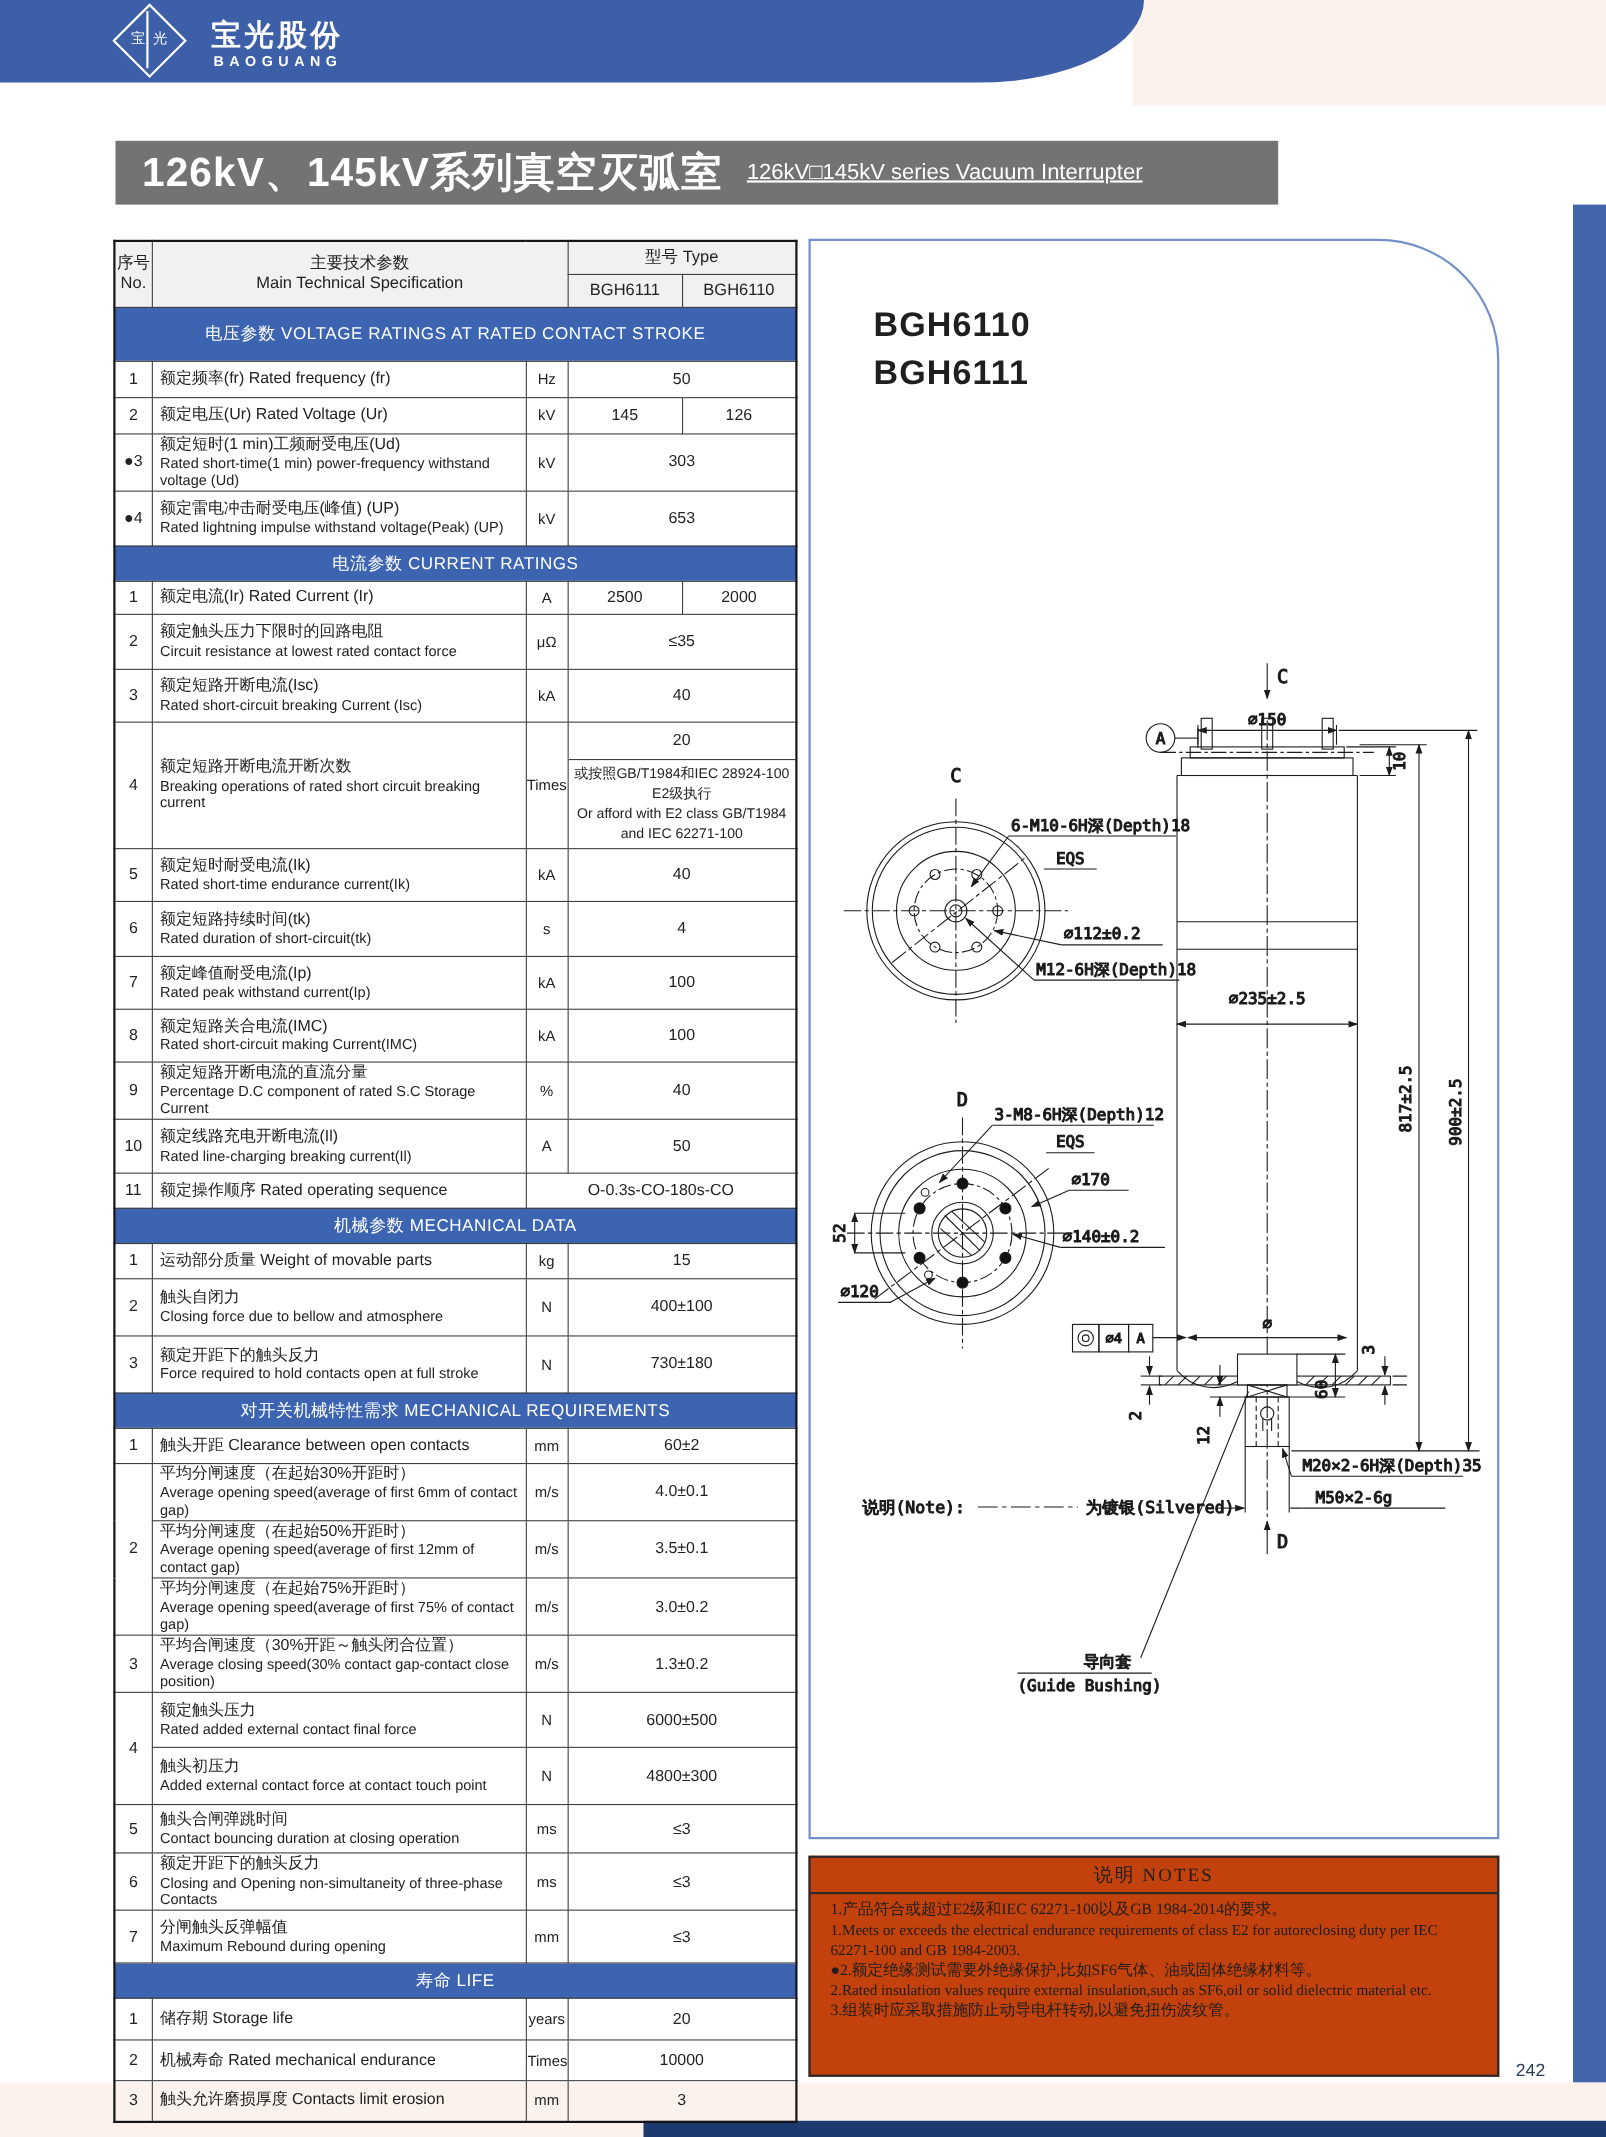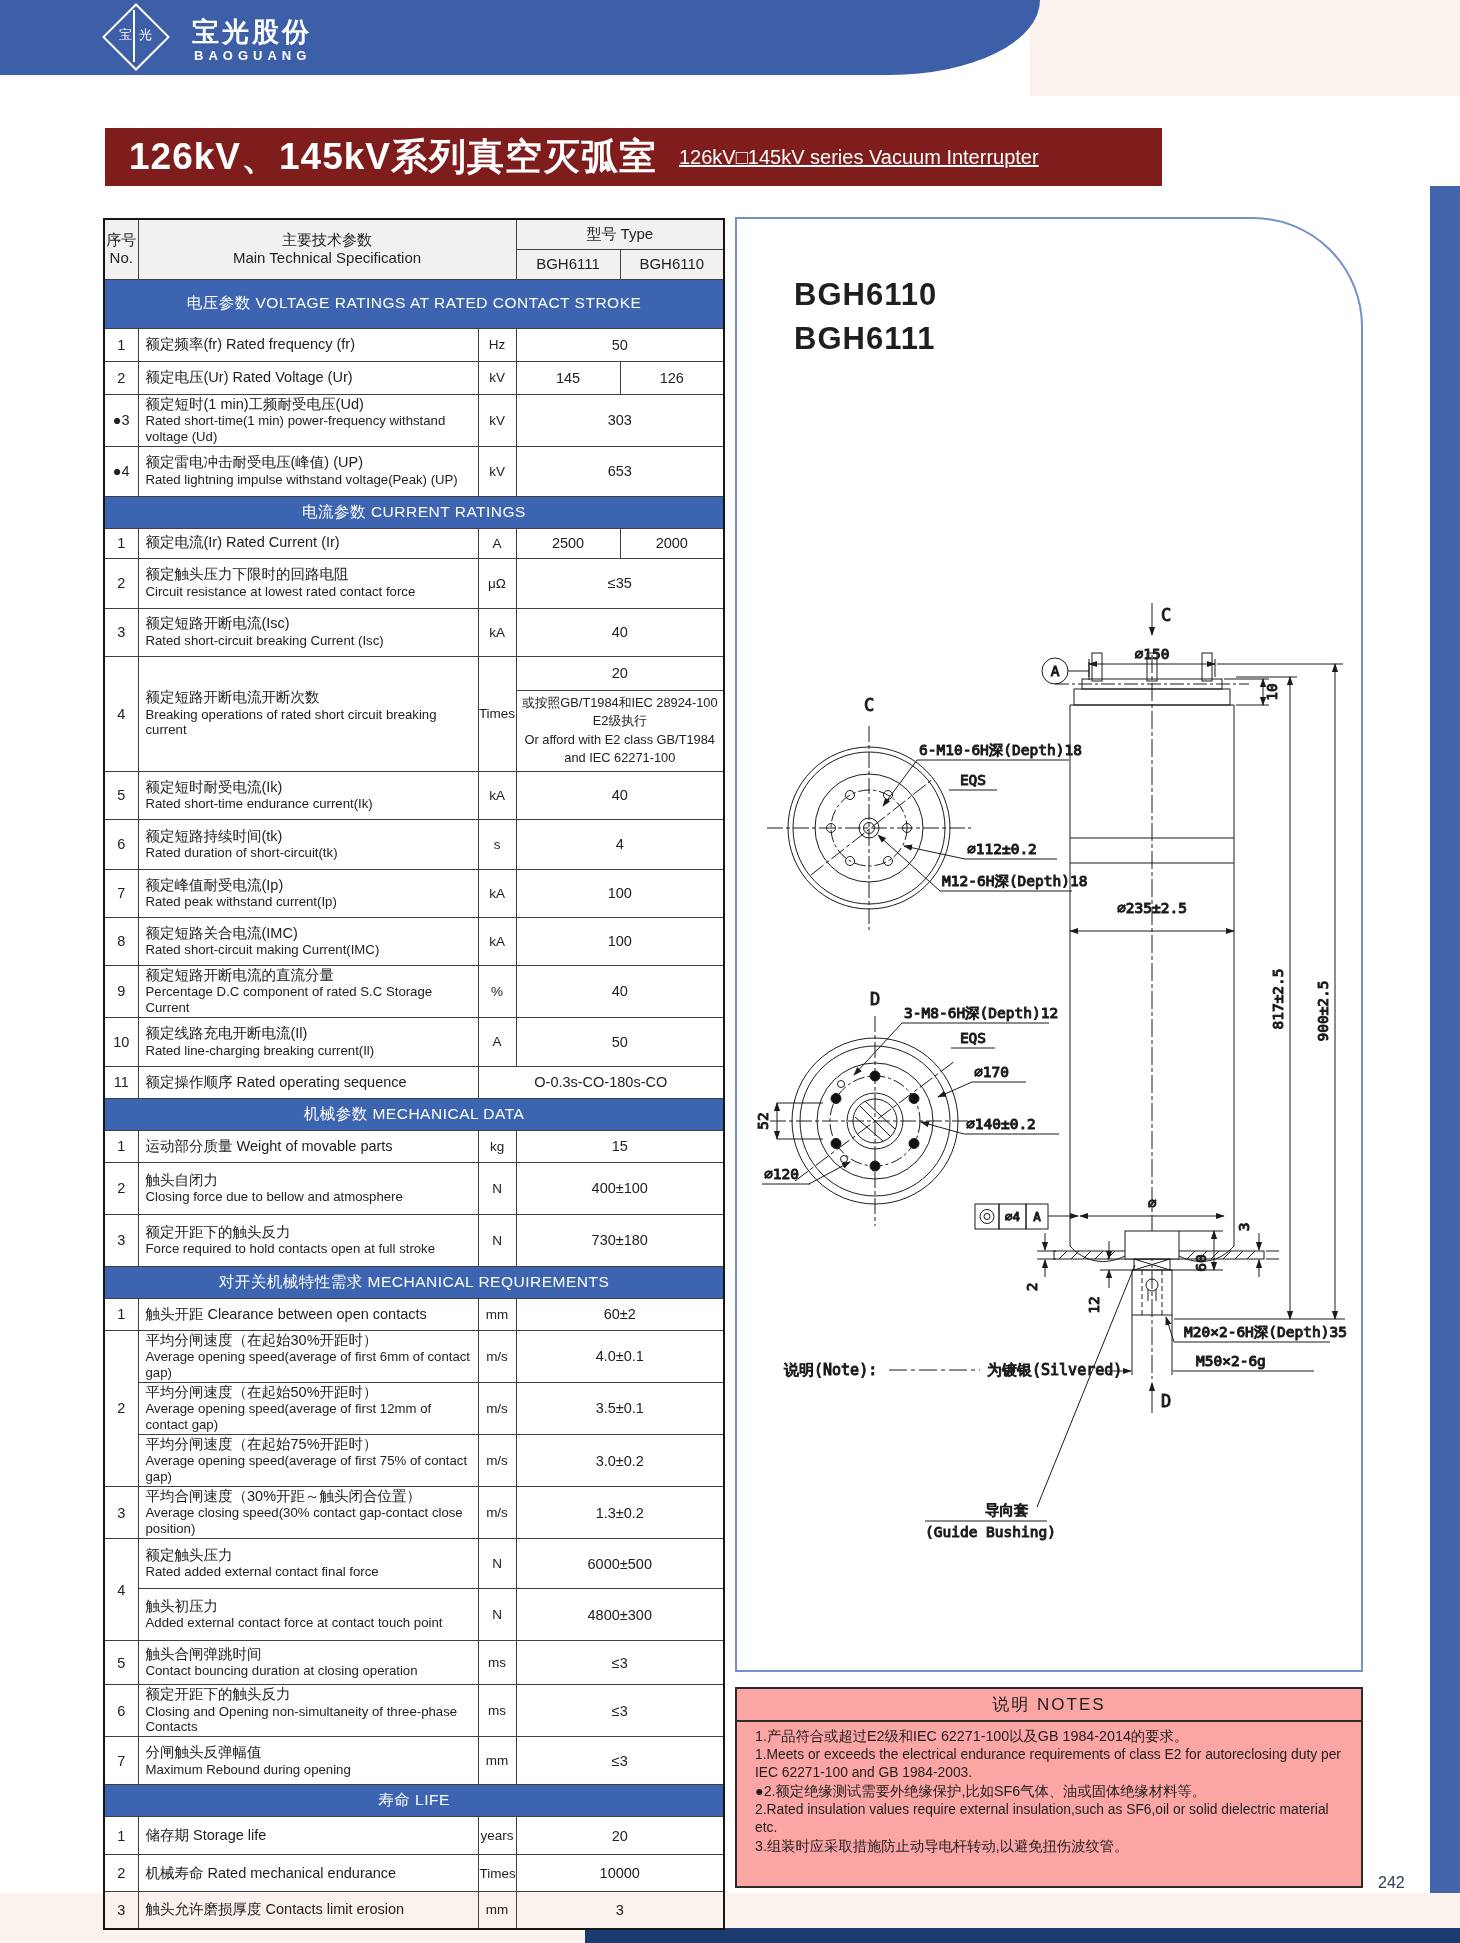--- a/index.html
+++ b/index.html
@@ -15,21 +15,21 @@
   .bottom-navy{left:585px;top:1928px;width:875px;height:15px;background:#1d3a6e;}
   .page-num{left:1378px;top:1874px;font-size:16px;color:#2c3e57;}
 
   .logo-diamond{left:112px;top:13px;width:44px;height:44px;border:2.5px solid #fff;transform:rotate(45deg);}
   .logo-bolt{left:133px;top:10px;width:2px;height:52px;background:#fff;}
   .logo-c1{left:119px;top:26px;color:#fff;font-size:13px;}
   .logo-c2{left:139px;top:26px;color:#fff;font-size:13px;}
   .company-zh{left:192px;top:14px;color:#fff;font-size:27px;font-weight:bold;letter-spacing:3px;}
   .company-en{left:194px;top:48px;color:#fff;font-size:13px;font-weight:bold;letter-spacing:5px;}
 
-  .title-bar{left:105px;top:128px;width:1057px;height:58px;background:#7f1d1d;display:flex;align-items:center;padding-left:24px;box-sizing:border-box;}
+  .title-bar{left:105px;top:128px;width:1057px;height:58px;background:#737373;display:flex;align-items:center;padding-left:24px;box-sizing:border-box;}
   .title-zh{color:#fff;font-size:37px;font-weight:bold;letter-spacing:1px;white-space:nowrap;}
   .title-en{color:#fff;font-size:20px;margin-left:22px;white-space:nowrap;text-decoration:underline;}
 
   
   .spec-wrap{left:103px;top:218px;}
   table.spec{border-collapse:collapse;table-layout:fixed;width:620px;border:2px solid #151515;}
   table.spec td{border:1px solid #404040;vertical-align:middle;color:#222;}
   .no{font-size:14.5px;text-align:center;}
   .specc{padding:1px 7px;}
   .zh{font-size:14.5px;line-height:1.2;}
@@ -43,21 +43,21 @@
 
   
   .panel{left:735px;top:217px;width:624px;height:1451px;border:2px solid #7390c8;border-top-right-radius:110px;background:#fff;}
   .model1{left:57px;top:58px;font-size:31px;font-weight:bold;color:#1f1f1f;letter-spacing:1px;}
   .model2{left:57px;top:102px;font-size:31px;font-weight:bold;color:#1f1f1f;letter-spacing:1px;}
   svg text{font-family:"DejaVu Sans Mono", monospace;fill:#111;}
   svg .dim{font-size:14.5px;}
   svg .big{font-size:17px;}
 
   
-  .notes{left:735px;top:1687px;width:628px;height:201px;border:2px solid #2b2b2b;background:#fca5a5;box-sizing:border-box;}
+  .notes{left:735px;top:1687px;width:628px;height:201px;border:2px solid #2b2b2b;background:#c2410c;box-sizing:border-box;font-family:Liberation Serif, serif;}
   .notes-head{height:31px;border-bottom:2px solid #2b2b2b;display:flex;align-items:center;justify-content:center;
               font-size:17px;color:#1e1e1e;letter-spacing:2px;}
   .notes-body{padding:5px 18px;color:#1e1e1e;}
   .nzh{font-size:14.3px;line-height:1.34;}
   .nen{font-size:13.8px;line-height:1.3;}
 </style>
 </head>
 <body>
 
 <div class="page">

